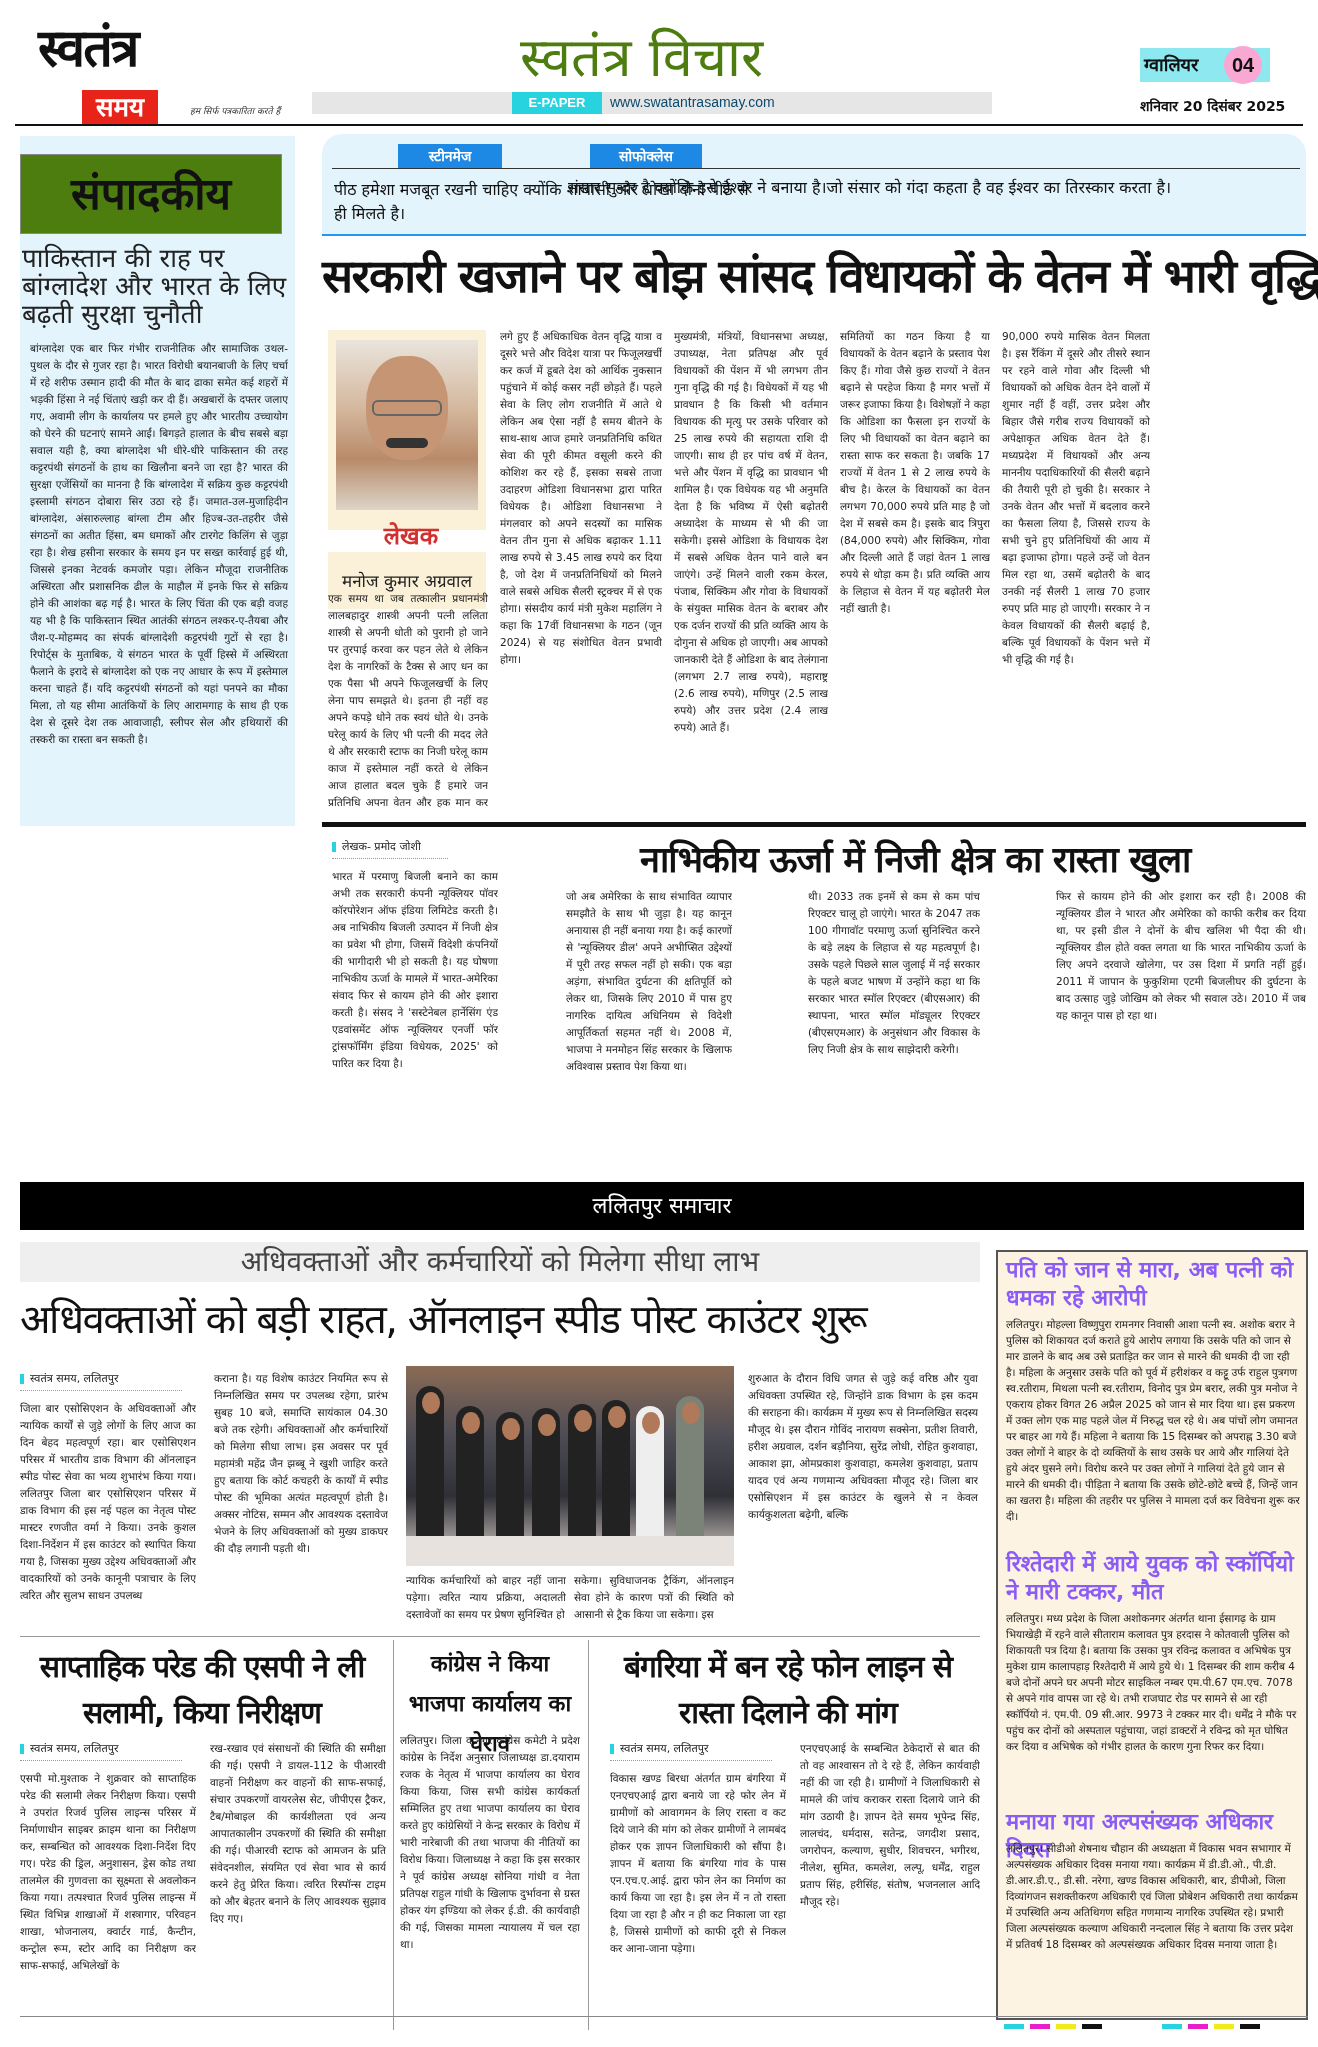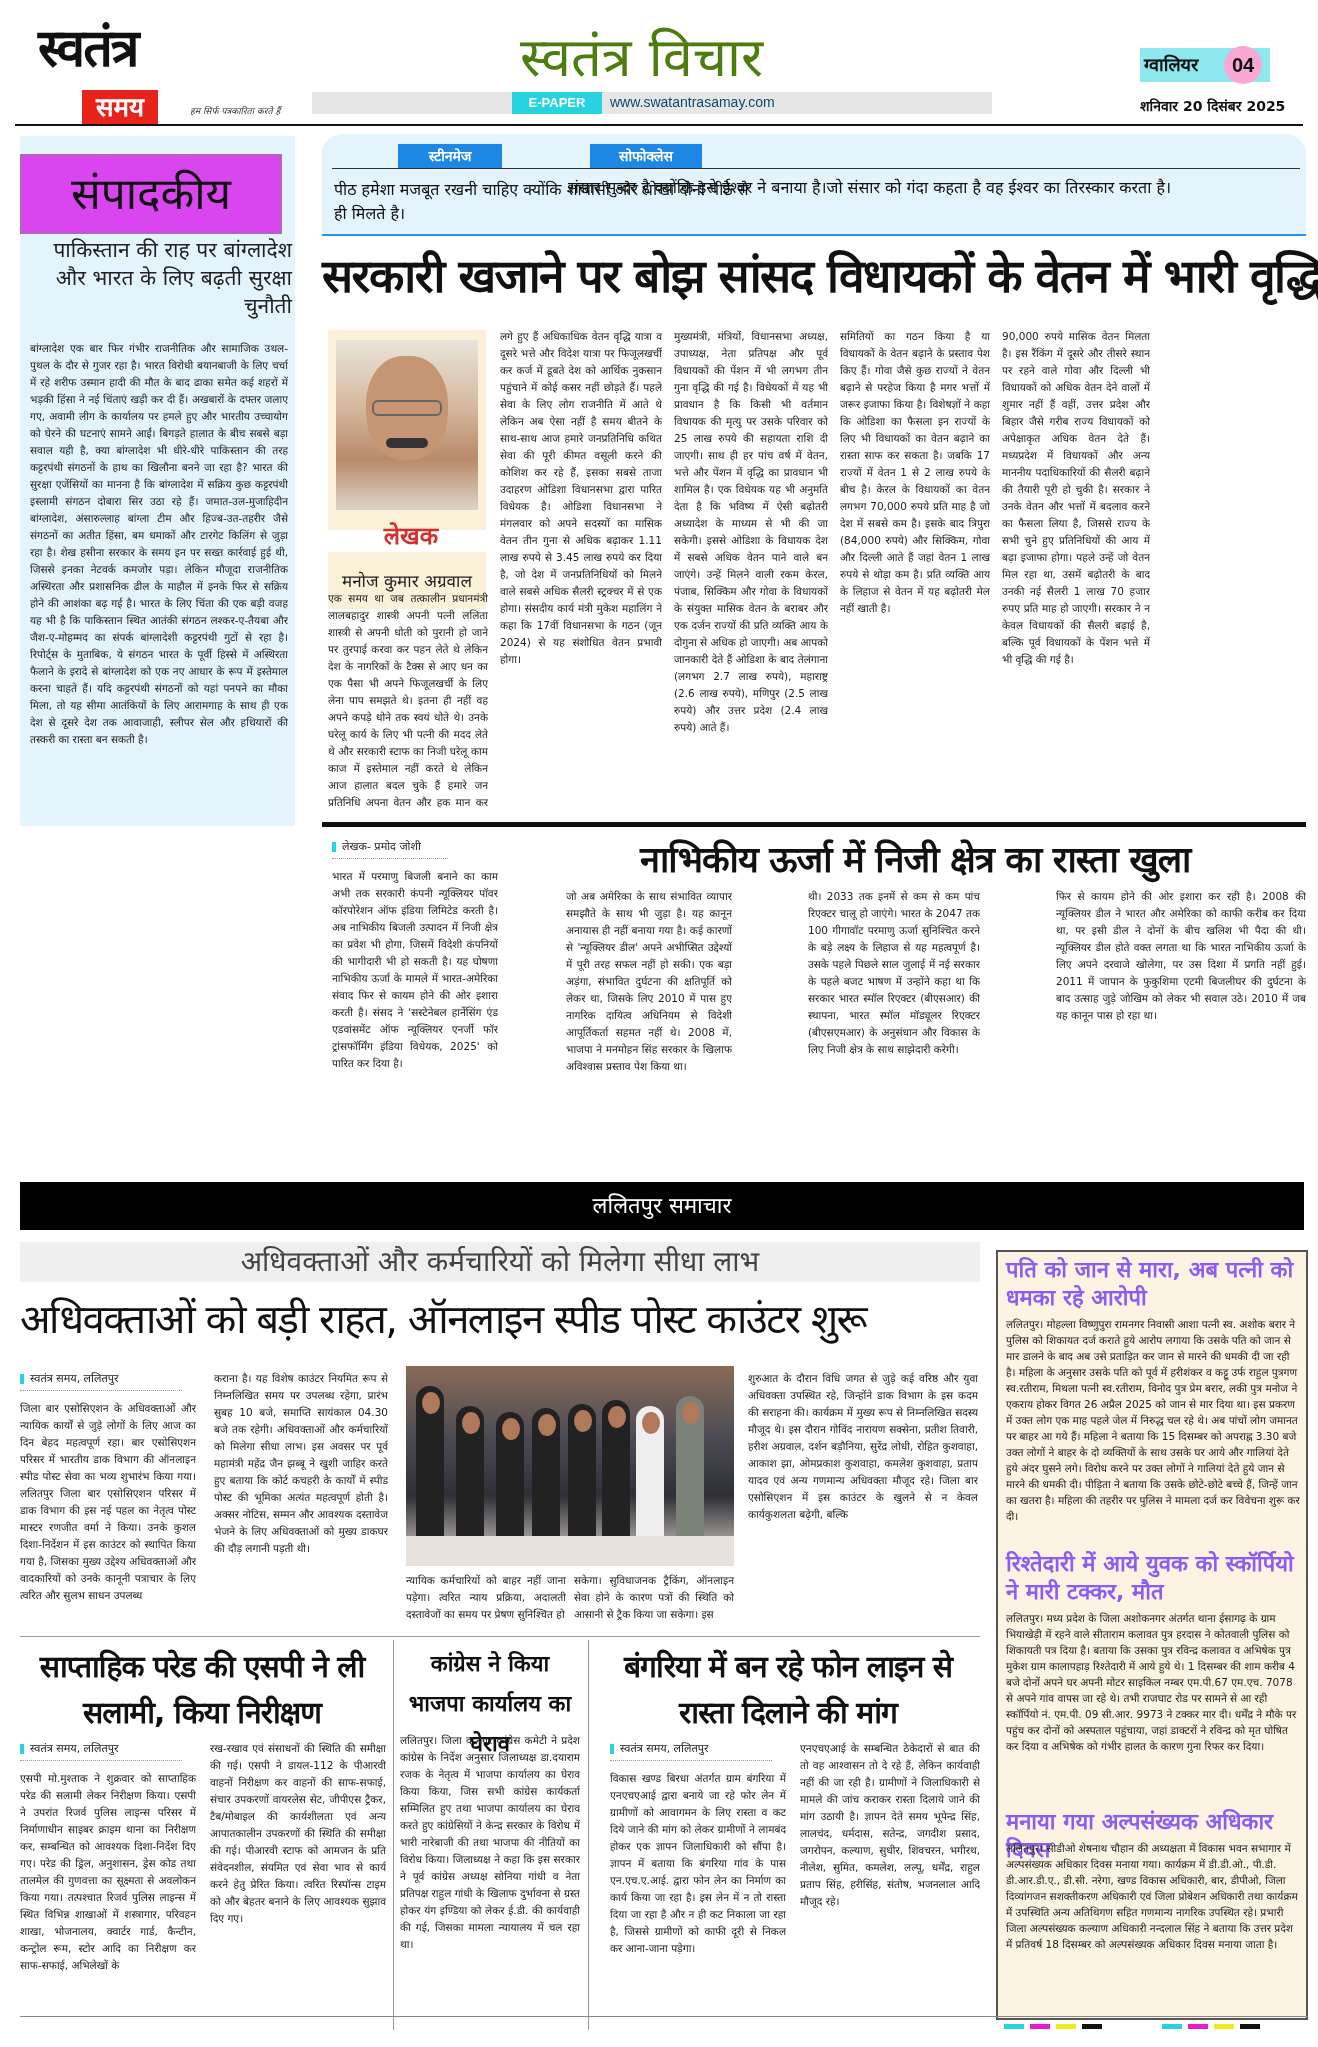--- a/index.html
+++ b/index.html
@@ -15,22 +15,22 @@
   .epaper-bar { left: 312px; top: 92px; width: 680px; height: 22px; background: #e6e6e6; }
   .epaper-tag { left: 512px; top: 92px; width: 90px; height: 22px; background: #28d3e0; color: #fff; font-weight: bold; font-size: 13px; text-align: center; line-height: 22px; font-family: "Liberation Sans", sans-serif; }
   .epaper-url { left: 610px; top: 94px; font-size: 14px; color: #0c4a6e; font-family: "Liberation Sans", sans-serif; }
   .mast-line { left: 15px; top: 124px; width: 1288px; height: 2px; background: #111; }
   .city-box { left: 1140px; top: 48px; width: 130px; height: 34px; background: #8de8ef; }
   .city-name { left: 1144px; top: 52px; font-size: 18px; font-weight: bold; color: #111; }
   .page-num { left: 1224px; top: 46px; width: 38px; height: 38px; border-radius: 50%; background: #f9a8d4; font-size: 20px; font-weight: bold; text-align: center; line-height: 38px; font-family: "Liberation Sans", sans-serif; }
   .date { left: 1140px; top: 96px; font-size: 14px; font-weight: bold; }
   
   .edit-bg { left: 20px; top: 136px; width: 275px; height: 690px; background: #e3f4fc; }
-  .edit-box { left: 20px; top: 154px; width: 262px; height: 80px; background: #d946ef; border: 1px solid #888; font-size: 44px; font-weight: normal; text-align: center; line-height: 78px; }
-  .edit-headline { left: 22px; top: 236px; width: 270px; font-size: 21px; line-height: 28px; text-align: right; color: #222; }
+  .edit-box { left: 20px; top: 154px; width: 262px; height: 80px; background: #4d7c0f; border: 1px solid #888; font-size: 44px; font-weight: bold; text-align: center; line-height: 78px; }
+  .edit-headline { left: 22px; top: 244px; width: 270px; font-size: 26px; line-height: 28px; text-align: left; color: #222; }
   
   .quote-bg { left: 322px; top: 134px; width: 984px; height: 102px; background: #e3f4fc; border-radius: 20px 20px 0 0; border-bottom: 2px solid #2196f3; }
   .quote-tag { height: 24px; background: #1e88e5; color: #fff; font-weight: bold; font-size: 14px; text-align: center; line-height: 24px; }
   .quote-rule { height: 1px; background: #333; }
   .quote-text { font-size: 16px; line-height: 24px; color: #111; }
   .main-headline { left: 322px; top: 244px; width: 984px; font-size: 46px; font-weight: bold; line-height: 64px; letter-spacing: -1.5px; white-space: nowrap; }
   .photo-frame { left: 328px; top: 330px; width: 158px; height: 200px; background: #fbf1d8; }
   .photo { left: 336px; top: 340px; width: 142px; height: 170px; background: linear-gradient(180deg,#e9e4dc 0%,#d5b89e 40%,#b88a6a 70%,#ddd5c8 100%); }
   .head-shape { left: 366px; top: 356px; width: 82px; height: 104px; border-radius: 45%; background: #c69573; }
   .glasses { left: 372px; top: 400px; width: 70px; height: 16px; border: 2px solid #666; border-radius: 6px; }

